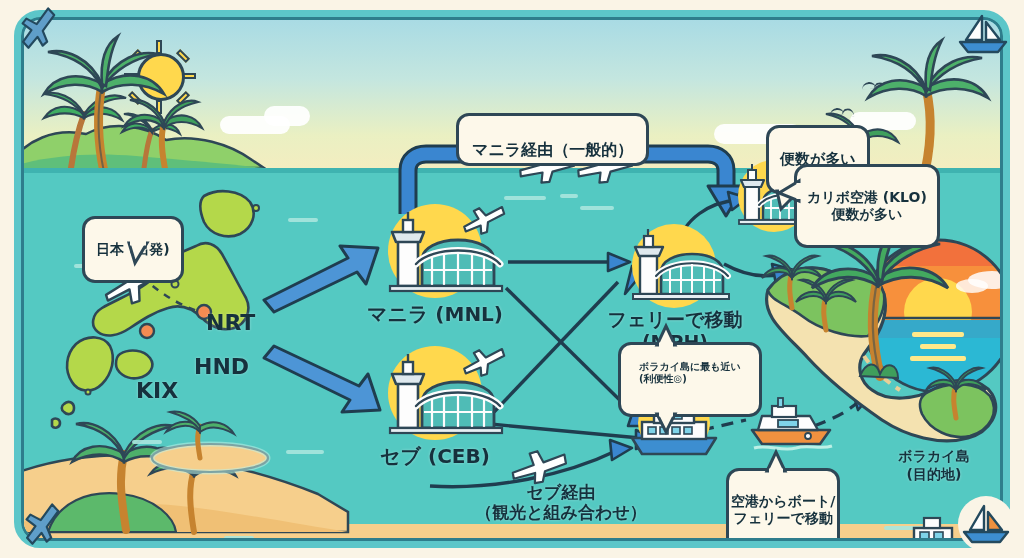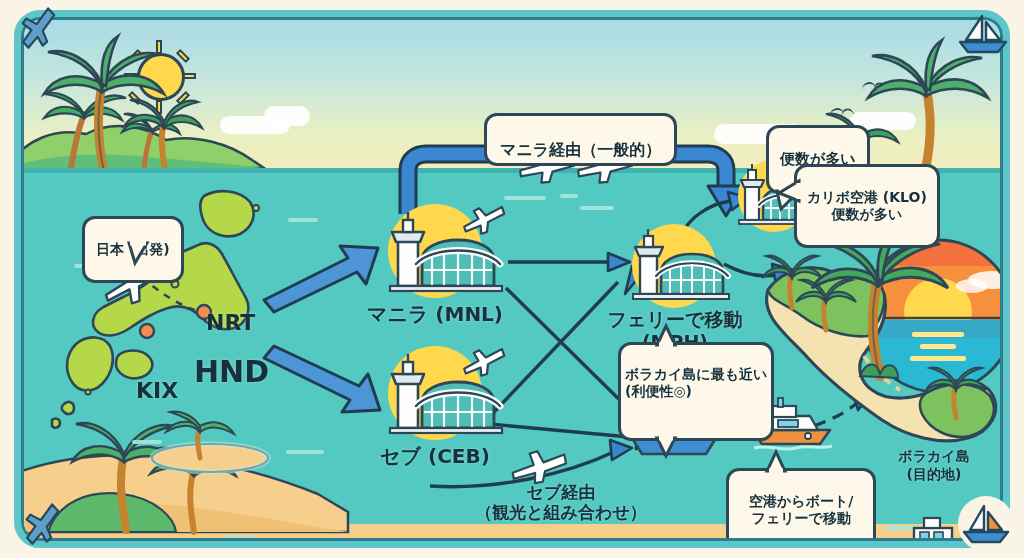--- a/index.html
+++ b/index.html
@@ -264,21 +264,21 @@
 
       <div class="bubble" style="left:58px;top:196px;font-size:14px;">
         <span>日本 (出発)</span>
         <svg style="position:absolute;left:42px;top:24px;" width="22" height="22">
           <path d="M2 0 L20 0 L8 20 Z" fill="#fdf8ea" stroke="#2e4756" stroke-width="3"></path>
           <path d="M3 0 L19 0" stroke="#fdf8ea" stroke-width="5"></path>
         </svg>
       </div>
 
       <div class="caption" style="left:182px;top:290px;font-size:22px;">NRT</div>
-      <div class="caption" style="left:170px;top:334px;font-size:30px;">HND</div>
+      <div class="caption" style="left:170px;top:334px;font-size:22px;">HND</div>
       <div class="caption" style="left:112px;top:358px;font-size:22px;">KIX</div>
 
       <svg style="position:absolute;left:238px;top:228px;" width="120" height="70">
         <path d="M2 58 L86 16 L78 4 L116 6 L104 42 L95 30 L12 70 Z" fill="#4d95d6" stroke="#1f3d4f" stroke-width="3" stroke-linejoin="round" transform="translate(0,-6)"></path>
       </svg>
       <svg style="position:absolute;left:238px;top:320px;" width="120" height="80">
         <path d="M2 8 L88 50 L80 62 L118 60 L106 24 L97 36 L12 -4 Z" fill="#4d95d6" stroke="#1f3d4f" stroke-width="3" stroke-linejoin="round" transform="translate(0,10)"></path>
       </svg>
 
       <svg style="position:absolute;left:372px;top:124px;" width="360" height="78">
@@ -291,21 +291,21 @@
         <g transform="rotate(-5 30 18)">
           <path d="M2 20 L24 16 L22 4 L30 3 L34 15 L56 11 L56 20 L34 24 L30 34 L22 34 L24 24 L2 26 Z" fill="#ffffff" stroke="#2e4756" stroke-width="2.2" stroke-linejoin="round"></path>
         </g>
       </svg>
       <svg style="position:absolute;left:552px;top:128px;" width="60" height="36">
         <g transform="rotate(-5 30 18)">
           <path d="M2 20 L24 16 L22 4 L30 3 L34 15 L56 11 L56 20 L34 24 L30 34 L22 34 L24 24 L2 26 Z" fill="#ffffff" stroke="#2e4756" stroke-width="2.2" stroke-linejoin="round"></path>
         </g>
       </svg>
 
-      <div class="bubble" style="left:432px;top:93px;font-size:16px;padding:4px 13px;margin-left:28px;">
+      <div class="bubble" style="left:432px;top:93px;font-size:16px;padding:4px 13px;">
         <span>マニラ経由（一般的）</span>
       </div>
 
       <div class="node-circle" style="left:364px;top:184px;width:94px;height:94px;"></div>
       <svg class="node-art" style="left:352px;top:188px;" width="132" height="96">
 
         <rect x="22" y="30" width="20" height="48" fill="#fdfdfd" stroke="#2e4756" stroke-width="2.6"></rect>
         <path d="M16 24 L48 24 L44 34 L20 34 Z" fill="#dfe9ee" stroke="#2e4756" stroke-width="2.6" stroke-linejoin="round"></path>
         <rect x="27" y="12" width="10" height="12" fill="#fdfdfd" stroke="#2e4756" stroke-width="2.4"></rect>
         <path d="M32 12 L32 4" stroke="#2e4756" stroke-width="2.4"></path>
@@ -396,21 +396,21 @@
         <path d="M34 50 C48 33 92 33 106 50" fill="none" stroke="#2e4756" stroke-width="2.2" stroke-linecap="round"></path>
         <g stroke="#fdfdfd" stroke-width="2">
           <path d="M48 44 L48 68 M59 40 L59 68 M70 38 L70 68 M82 40 L82 68 M92 44 L92 68"></path>
           <path d="M41 54 L99 54"></path>
         </g>
         <rect x="11" y="68" width="96" height="5" fill="#e6eef2" stroke="#2e4756" stroke-width="2"></rect>
       </svg>
       <div class="caption" style="left:570px;top:288px;width:162px;font-size:19px;white-space:pre-line;">フェリーで移動
 (MPH)</div>
 
-      <div class="bubble" style="left:594px;top:322px;font-size:14px;padding:4px 4px;text-align:left;">
+      <div class="bubble" style="left:594px;top:322px;font-size:10px;padding:4px 18px;text-align:left;">
         <span>ボラカイ島に最も近い
 (利便性◎)</span>
         <svg style="position:absolute;left:34px;top:-18px;" width="22" height="20">
           <path d="M2 18 L20 18 L11 -1 Z" fill="#fdf8ea" stroke="#2e4756" stroke-width="3"></path>
           <path d="M4 18 L18 18" stroke="#fdf8ea" stroke-width="5"></path>
         </svg>
         <svg style="position:absolute;left:34px;bottom:-18px;" width="22" height="20">
           <path d="M2 2 L20 2 L11 20 Z" fill="#fdf8ea" stroke="#2e4756" stroke-width="3"></path>
           <path d="M4 2 L18 2" stroke="#fdf8ea" stroke-width="5"></path>
         </svg>
@@ -467,21 +467,21 @@
 
       <svg style="position:absolute;left:724px;top:374px;" width="92" height="58">
         <path d="M4 36 L82 36 L72 50 L14 50 Z" fill="#f0913f" stroke="#2e4756" stroke-width="2.6" stroke-linejoin="round"></path>
         <path d="M14 22 L62 22 L70 36 L10 36 Z" fill="#fdfdfd" stroke="#2e4756" stroke-width="2.4" stroke-linejoin="round"></path>
         <rect x="24" y="12" width="24" height="11" fill="#fdfdfd" stroke="#2e4756" stroke-width="2.2"></rect>
         <rect x="30" y="4" width="5" height="9" fill="#7fd3e8" stroke="#2e4756" stroke-width="1.8"></rect>
         <rect x="30" y="26" width="20" height="7" fill="#7fd3e8" stroke="#2e4756" stroke-width="1.8"></rect>
         <circle cx="60" cy="42" r="3" fill="#fdfdfd" stroke="#2e4756" stroke-width="1.8"></circle>
         <path d="M6 54 C20 50 34 58 48 54 C60 50 72 56 84 52" stroke="#bdf0e6" stroke-width="3" fill="none"></path>
       </svg>
-      <div class="bubble" style="left:702px;top:448px;font-size:14px;padding:5px 20px;">
+      <div class="bubble" style="left:702px;top:448px;font-size:14px;padding:5px 2px;">
         <span>空港からボート/
 フェリーで移動</span>
         <svg style="position:absolute;left:36px;top:-18px;" width="22" height="20">
           <path d="M2 18 L20 18 L11 -1 Z" fill="#fdf8ea" stroke="#2e4756" stroke-width="3"></path>
           <path d="M4 18 L18 18" stroke="#fdf8ea" stroke-width="5"></path>
         </svg>
       </div>
 
       <svg style="position:absolute;left:736px;top:214px;" width="270" height="220">
 

